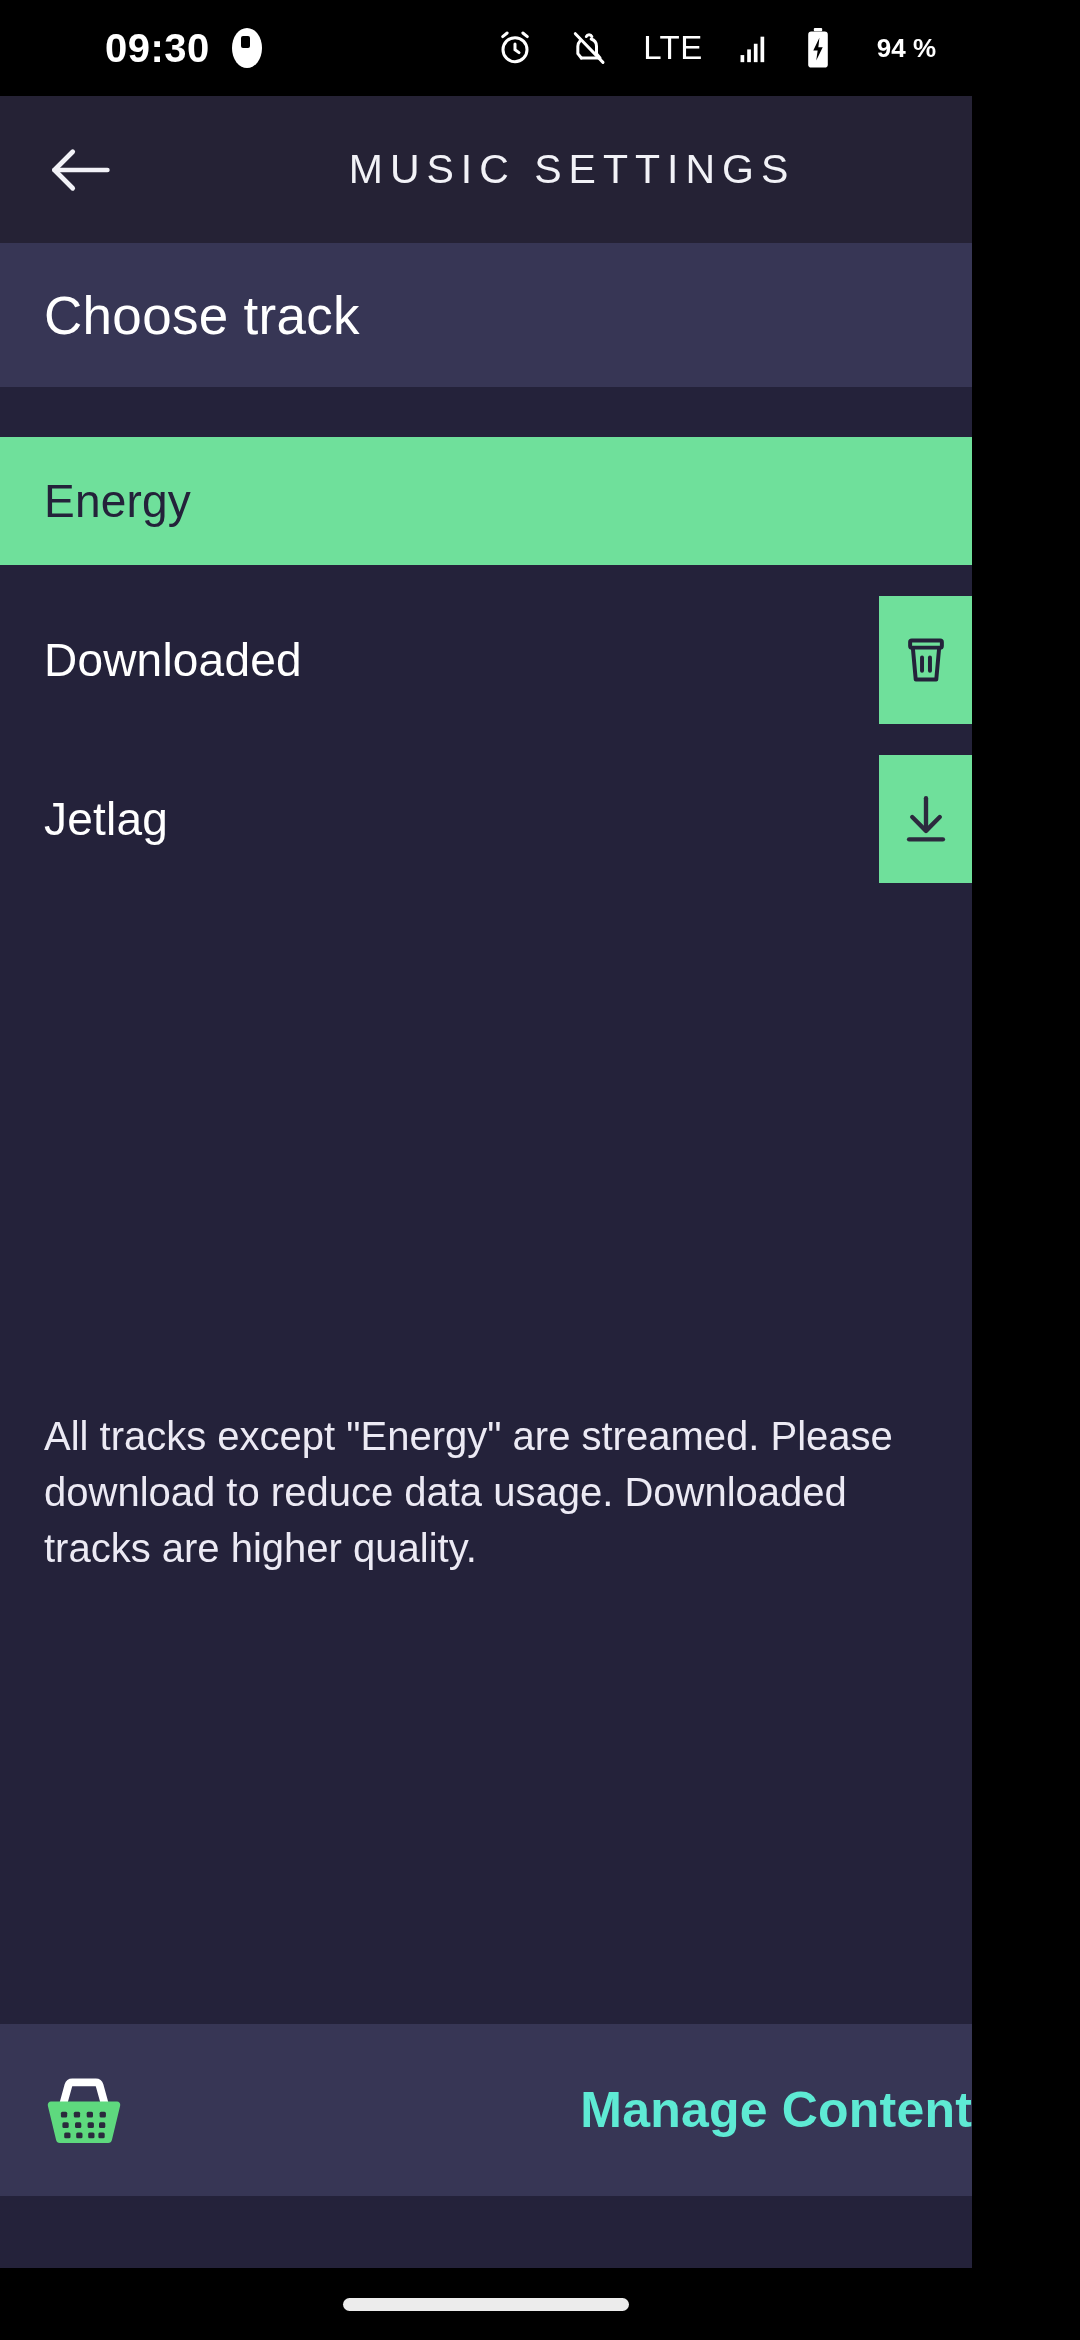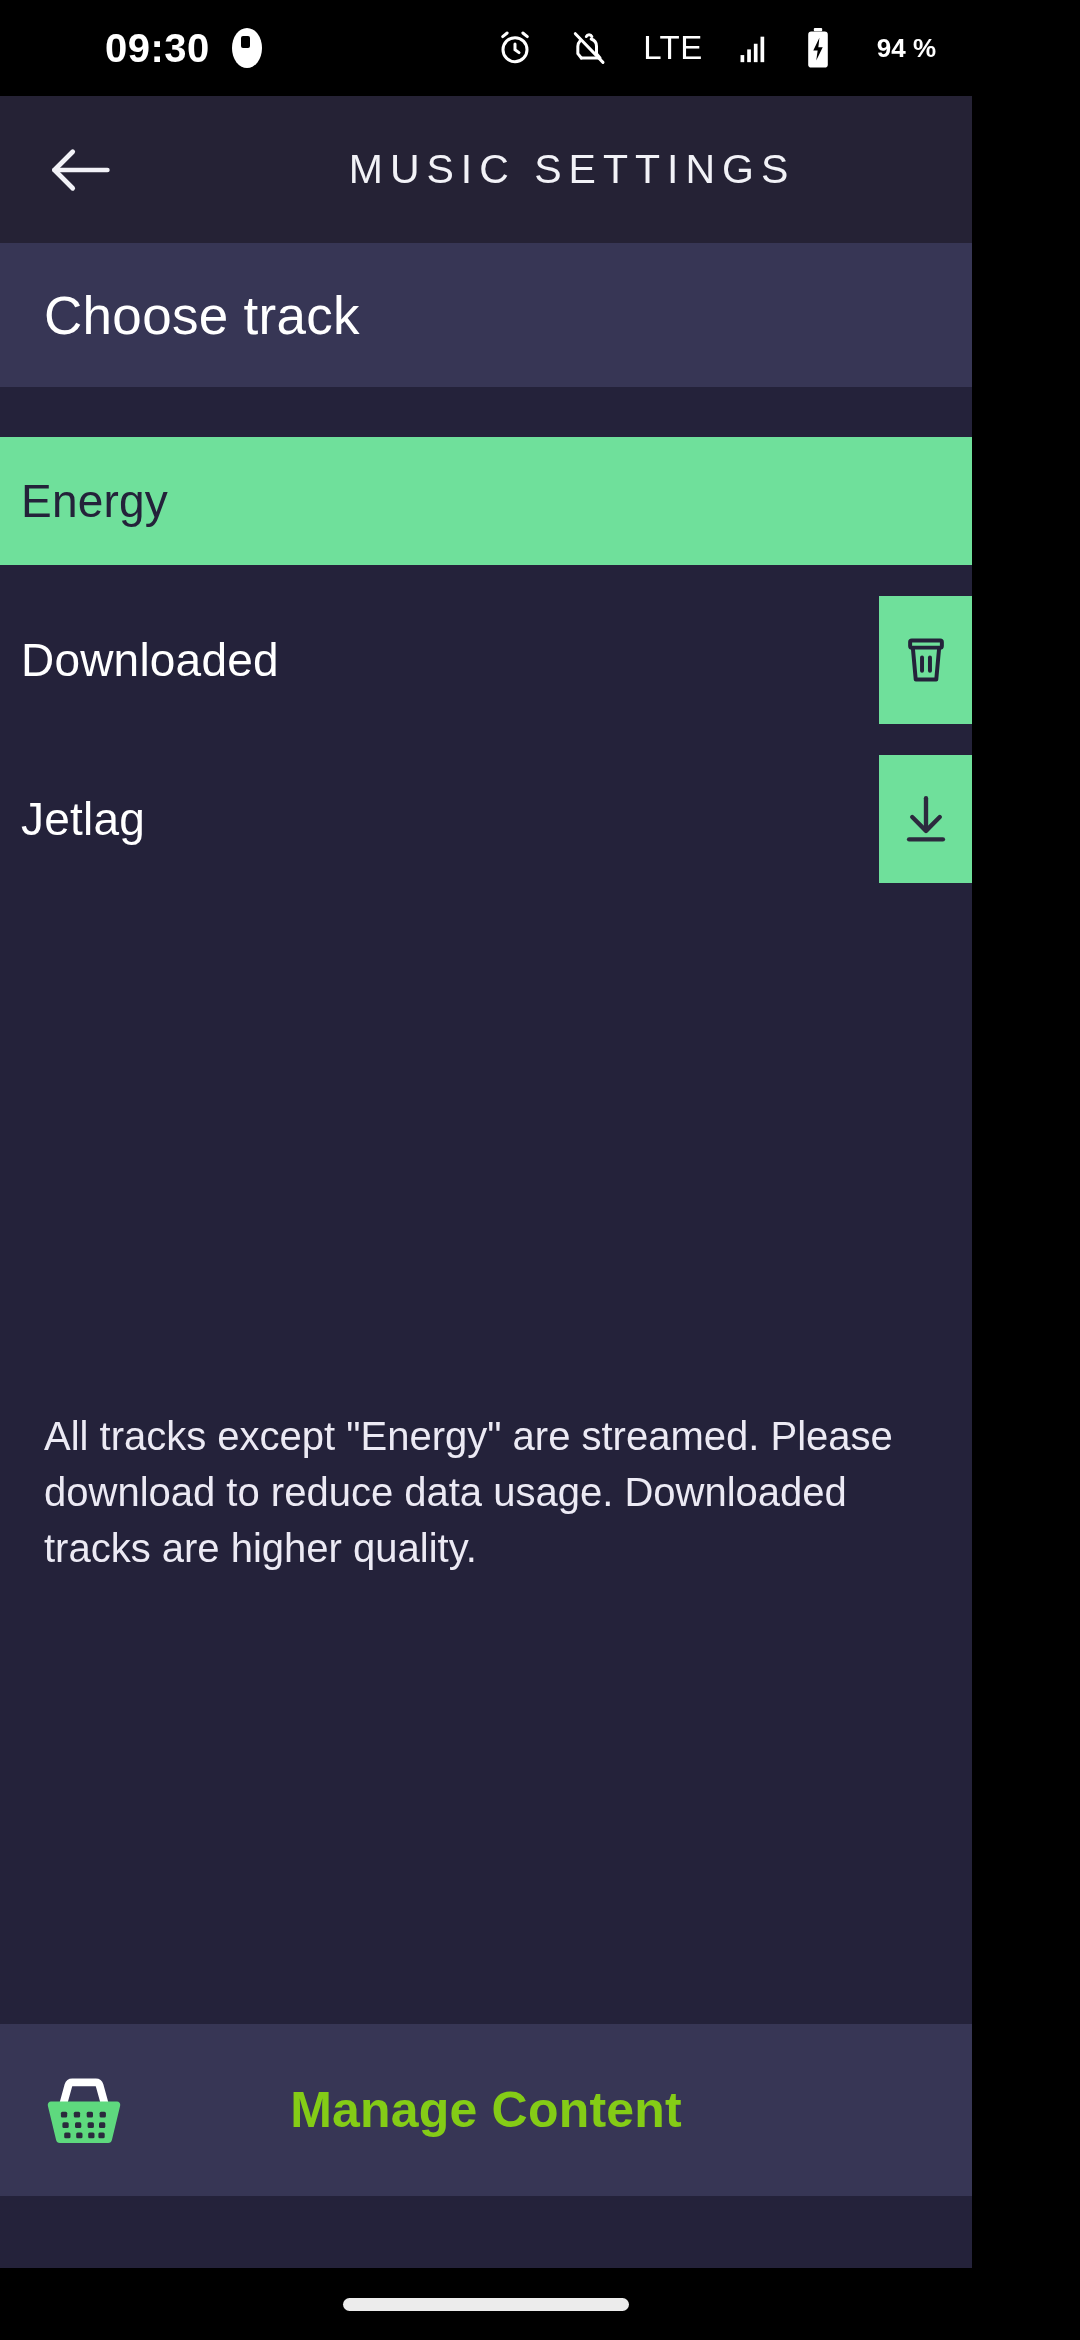--- a/index.html
+++ b/index.html
@@ -106,21 +106,21 @@
     height:128px;
     display:flex; align-items:center;
     position:relative;
     background:#24223a;
   }
   .track-row.selected { background:#6fe09b; }
   .track-label {
     font-size:46px;
     font-weight:400;
     color:#ffffff;
-    padding-left:21px;
+    padding-left:44px;
     letter-spacing:0.2px;
   }
   .track-row.selected .track-label { color:#24223a; }
   .track-spacer { flex:0 0 31px; height:31px; background:#24223a; }
 
   .row-action {
     position:absolute;
     right:0; top:0;
     width:93px; height:128px;
     background:#6fe09b;
@@ -153,22 +153,22 @@
     cursor:pointer;
   }
   .basket-wrap {
     width:120px;
     margin-left:24px;
     display:flex; align-items:center; justify-content:center;
   }
   .bottombar-label {
     position:absolute;
     left:0; right:0;
-    text-align:center;
-    color:#84cc16;
+    text-align:right;
+    color:#5eead4;
     font-size:50px;
     font-weight:bold;
     letter-spacing:0.2px;
   }
 
   
   .navzone {
     flex:0 0 72px; height:72px;
     background:#24223a;
   }

